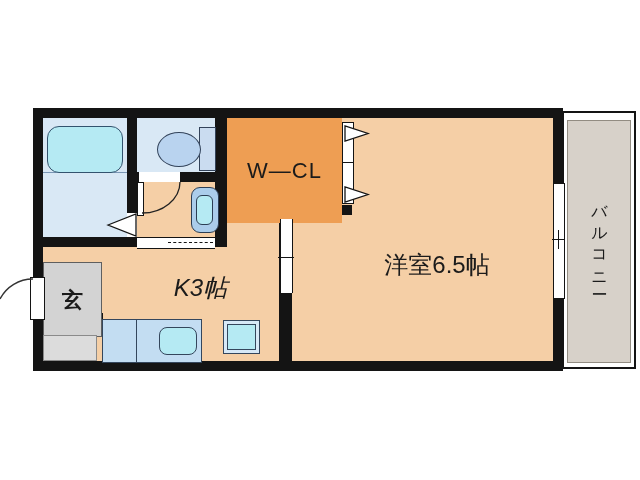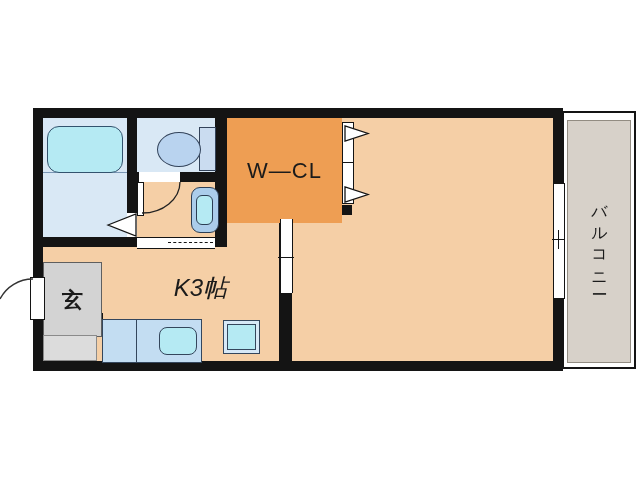--- a/index.html
+++ b/index.html
@@ -131,20 +131,21 @@
   </div>
   <div class="stove">
     <div class="stove-in"></div>
   </div>
 
   <div class="window">
     <div class="win-tick-h"></div>
     <div class="win-tick-v"></div>
   </div>
 
+  <div class="room-label label-yoshitsu">洋室6.5帖</div>
   <div class="room-label label-k">K3帖</div>
 
   <svg class="overlay" width="640" height="480" viewBox="0 0 640 480">
     <path d="M 33 279 A 37 37 0 0 0 0 299" fill="none" stroke="#333" stroke-width="1.4"></path>
     <path d="M 180 182 A 38 31 0 0 1 142 213" fill="none" stroke="#222" stroke-width="1.3"></path>
     <polygon points="108,225 136,214 136,236" fill="#fff" stroke="#141414" stroke-width="1.3"></polygon>
     <polygon points="345,126 345,141 368,133.5" fill="#fff" stroke="#141414" stroke-width="1.3"></polygon>
     <polygon points="345,187 345,202 368,194.5" fill="#fff" stroke="#141414" stroke-width="1.3"></polygon>
   </svg>
 

